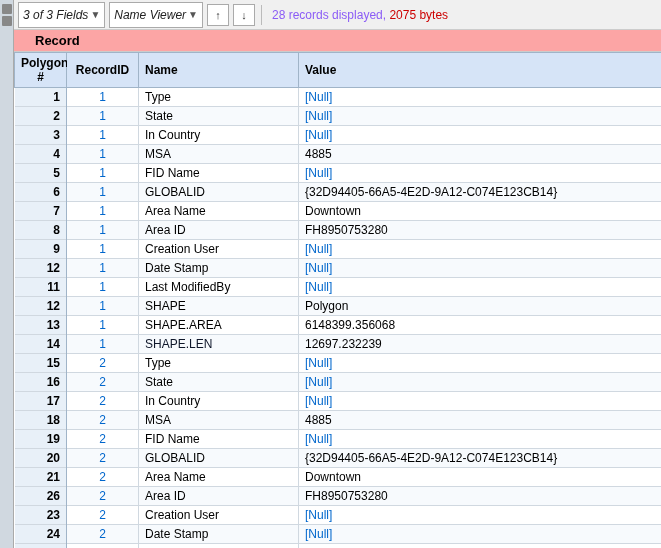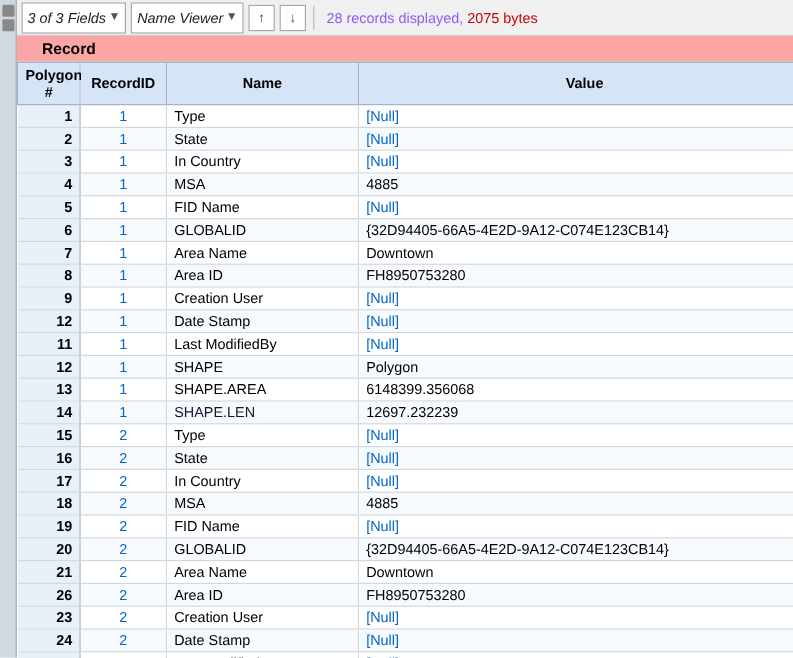--- a/index.html
+++ b/index.html
@@ -95,21 +95,21 @@
       table-layout: fixed;
     }
 
     thead th {
       background: #d6e4f7;
       border: 1px solid #a0b4c8;
       padding: 3px 6px;
       font-size: 12px;
       font-weight: bold;
       color: #000;
-      text-align: center;
+      text-align: left;
       position: sticky;
       top: 0;
       z-index: 2;
     }
 
     thead th.center { text-align: center; }
 
     col.col-record { width: 52px; }
     col.col-recordid { width: 72px; }
     col.col-name { width: 160px; }

